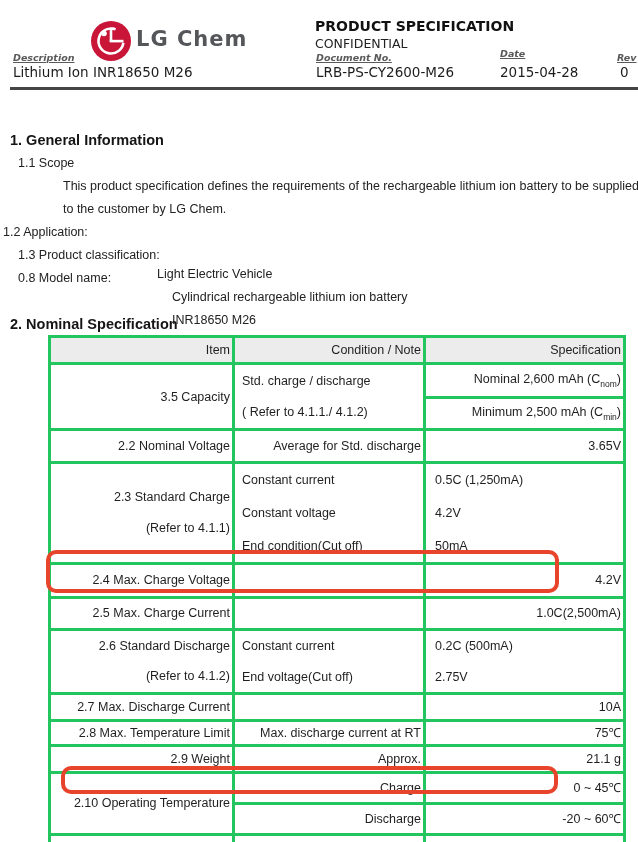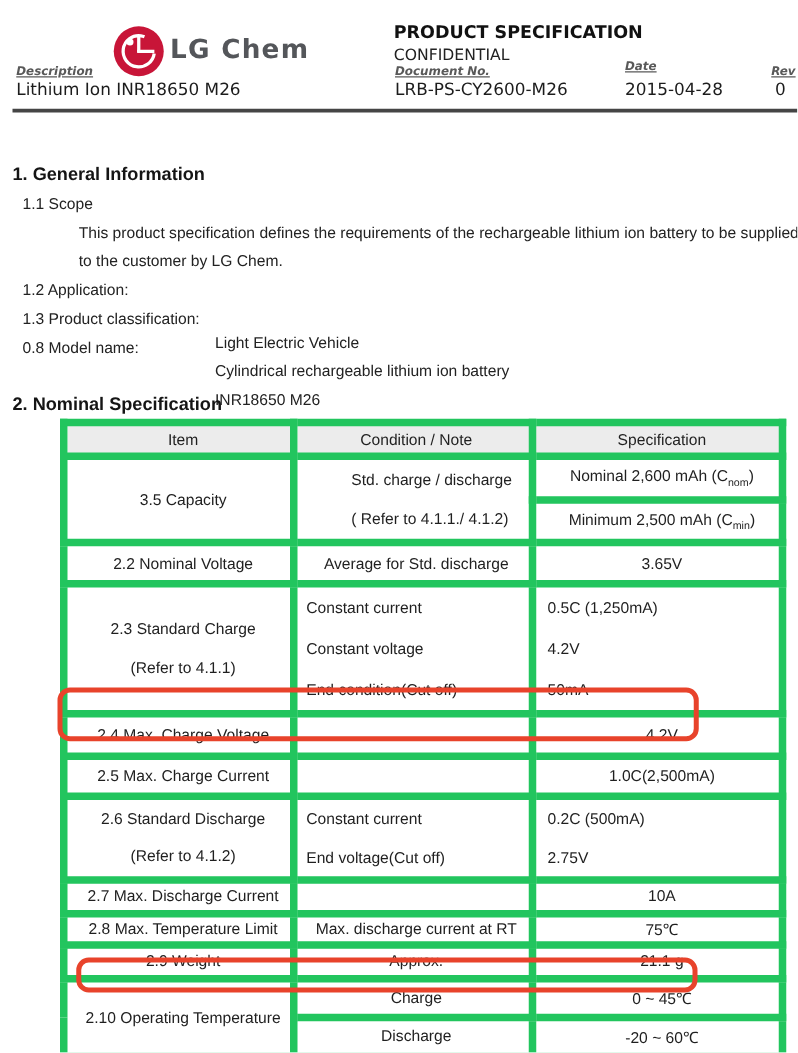--- a/index.html
+++ b/index.html
@@ -23,30 +23,30 @@
 
   
   .h-section { font-size:14.5px; font-weight:bold; color:#151515; white-space:nowrap; }
   .body-txt { font-size:12.5px; color:#222; white-space:nowrap; }
   .gi-row .val { position:absolute; left:154px; top:0;margin-top:42px; }
   .gi-row { width:620px; }
 
   
   table.spec { position:absolute; left:48px; top:335px; width:575px;
     border-collapse:collapse; table-layout:fixed; }
-  .spec td, .spec th { border:6px solid #22c55e; font-size:12.5px; color:#1f1f1f;
-    text-align:center; vertical-align:middle; padding:0 2px 0 9px; font-weight:normal;
+  .spec td, .spec th { border:3px solid #22c55e; font-size:12.5px; color:#1f1f1f;
+    text-align:right; vertical-align:middle; padding:0 2px 0 9px; font-weight:normal;
     overflow:hidden; white-space:nowrap; }
   .spec th { background:#ececec; }
   .spec .c2 { padding-left:7px; }
   .spec .two-line { line-height:31px; }
   .spec .multi { padding:0; vertical-align:top; }
   .spec .multi .ln { display:flex; align-items:center; padding-left:9px; }
   .spec .multi.c2 .ln { padding-left:7px; }
-  .ln.h315 { height:31.5px;margin-left:36px; } .ln.h326 { height:32.66px; } .ln.h305 { height:30.5px; }
+  .ln.h315 { height:31.5px; } .ln.h326 { height:32.66px; } .ln.h305 { height:30.5px; }
   tr.h27 { height:27px; } tr.h32 { height:32px; } tr.h31 { height:31px; }
   tr.h33 { height:33px; } tr.h98 { height:98px; } tr.h34 { height:34px; }
   tr.h61 { height:61px; } tr.h25 { height:25px; } tr.h18 { height:18px; }
   .stub td { border-bottom:none; }
   sub.cs { font-size:8.5px; }
 
   
   .hl { position:absolute; border:4px solid #e8432b; border-radius:10px;
     box-sizing:border-box; pointer-events:none; z-index:5; background:transparent; }
   .hl1 { left:46px; top:550px; width:513px; height:43px; }
@@ -81,21 +81,21 @@
   <div class="abs meta-label" style="left:617px; top:52px;">Rev</div>
   <div class="abs meta-value" style="left:620px; top:64px;">0</div>
 
   <div class="abs rule"></div>
 
   <div class="abs h-section" style="left:10px; top:132px;">1. General Information</div>
   <div class="abs body-txt" style="left:18px; top:156px;">1.1 Scope</div>
   <div class="abs body-txt" style="left:63px; top:179px;">This product specification defines the requirements of the rechargeable lithium ion battery to be supplied</div>
   <div class="abs body-txt" style="left:63px; top:202px;">to the customer by LG Chem.</div>
 
-  <div class="abs body-txt gi-row" style="left:18px; top:225px;">
+  <div class="abs body-txt gi-row" style="left:3px; top:225px;">
     <span>1.2 Application:</span>
     <span class="val">Light Electric Vehicle</span>
   </div>
   <div class="abs body-txt gi-row" style="left:18px; top:248px;">
     <span>1.3 Product classification:</span>
     <span class="val">Cylindrical rechargeable lithium ion battery</span>
   </div>
   <div class="abs body-txt gi-row" style="left:18px; top:271px;">
     <span>0.8 Model name:</span>
     <span class="val">INR18650 M26</span>

